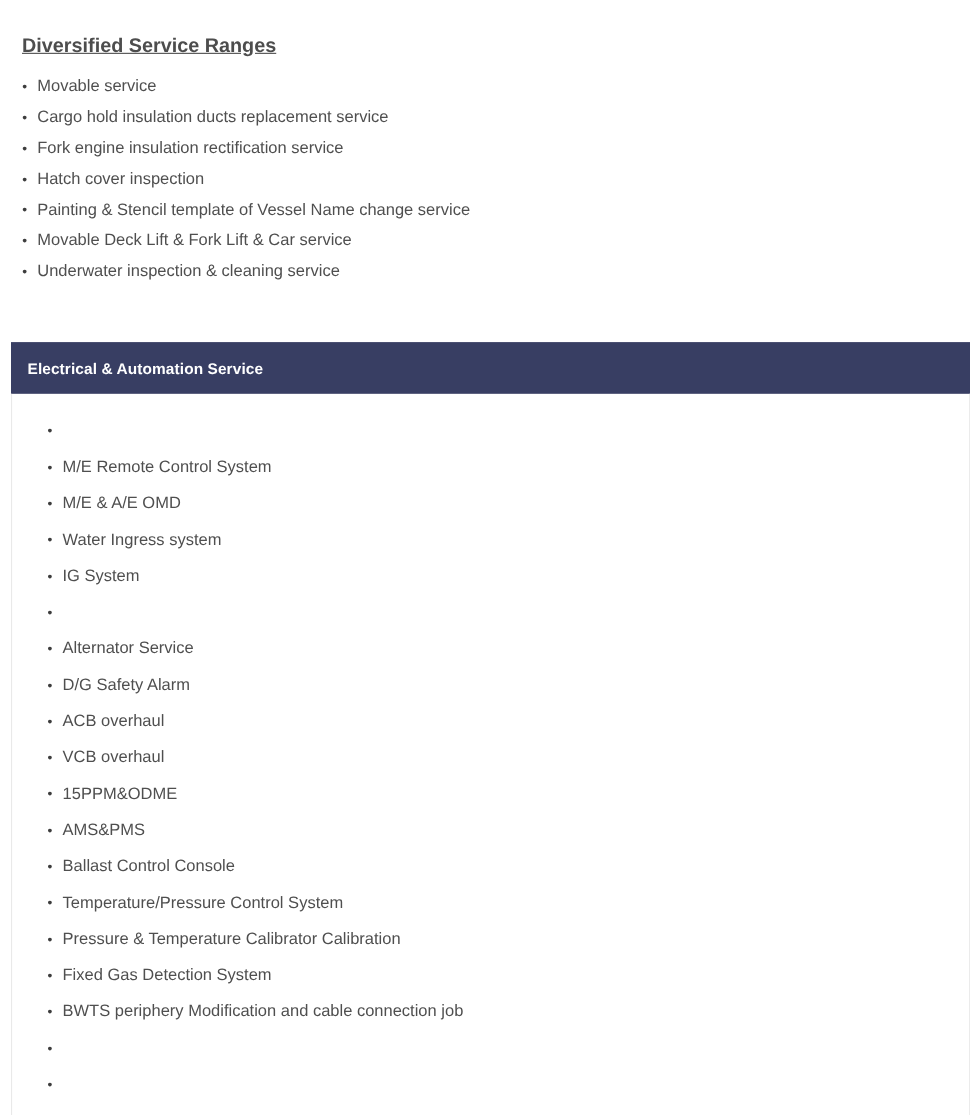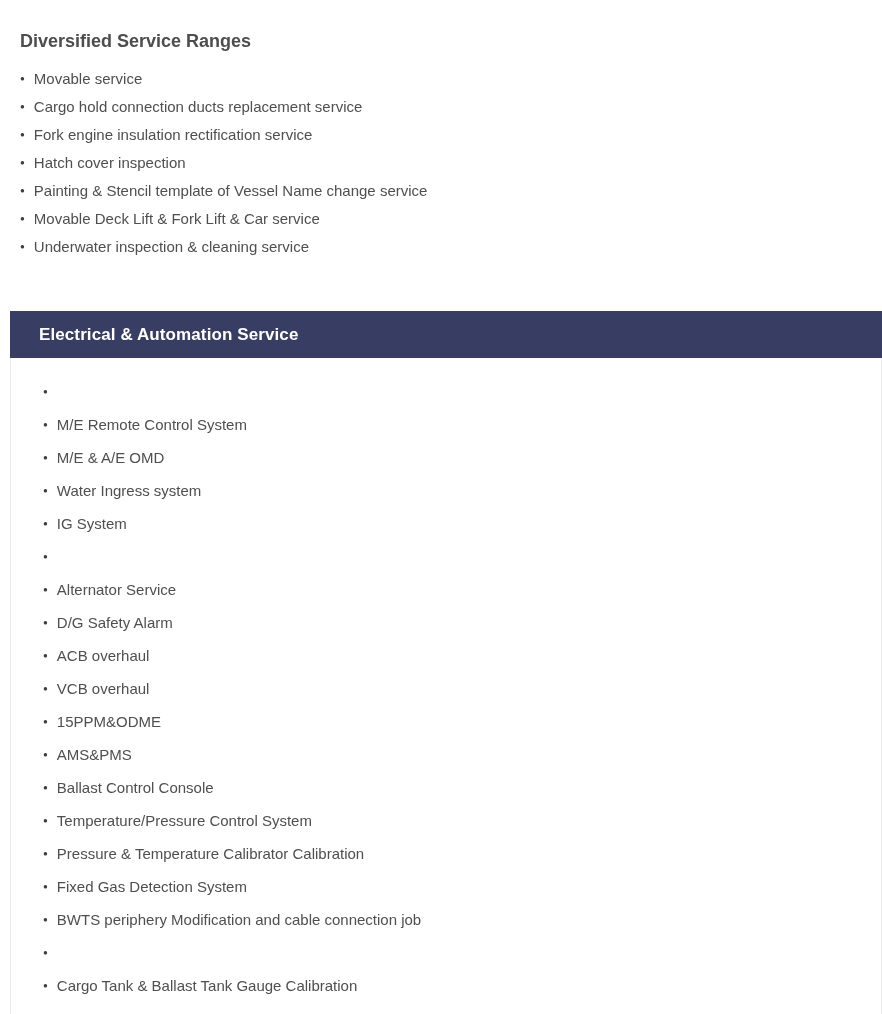--- a/index.html
+++ b/index.html
@@ -14,20 +14,21 @@
     width: 882px;
     height: 1014px;
     position: relative;
   }
   .section-title {
     margin: 31px 0 0 20px;
     font-size: 18px;
     line-height: 20px;
     font-weight: bold;
     color: #4d4d4d;
+    text-decoration: underline;
   }
   ul.bullet-list {
     list-style: none;
   }
   ul.bullet-list li {
     position: relative;
     color: #4f4f4f;
     font-size: 15px;
     display: flex;
     align-items: center;
@@ -45,25 +46,25 @@
   .list-top li { height: 28px; }
   
   .card {
     margin: 51px 0 0 10px;
     width: 872px;
   }
   .card-header {
     height: 47px;
     background: #383e63;
     color: #ffffff;
-    font-size: 17px;
+    font-size: 14px;
     font-weight: bold;
     display: flex;
     align-items: center;
-    padding-left: 29px;
+    padding-left: 15px;
     letter-spacing: 0.1px;
   }
   .card-body {
     border-left: 1px solid #e9e9e9;
     border-right: 1px solid #e9e9e9;
     padding: 17px 0 20px 32px;
     min-height: 610px;
   }
   .list-card li { height: 33px; }
 </style>
@@ -74,21 +75,21 @@
 
   <h1 class="section-title">Diversified Service Ranges</h1>
 
   <ul class="bullet-list list-top">
       <li>
         <span class="dot">●</span>
         <span>Movable service</span>
       </li>
       <li>
         <span class="dot">●</span>
-        <span>Cargo hold connection ducts replacement service</span>
+        <span>Cargo hold insulation ducts replacement service</span>
       </li>
       <li>
         <span class="dot">●</span>
         <span>Fork engine insulation rectification service</span>
       </li>
       <li>
         <span class="dot">●</span>
         <span>Hatch cover inspection</span>
       </li>
       <li>
@@ -173,19 +174,18 @@
           </li>
           <li>
             <span class="dot">●</span>
             <span>BWTS periphery Modification and cable connection job</span>
           </li>
           <li>
             <span class="dot">●</span>
           </li>
           <li>
             <span class="dot">●</span>
-            <span>Cargo Tank &amp; Ballast Tank Gauge Calibration</span>
           </li>
         </ul>
     </div>
   </div>
 
 </div>
 
 </body></html>

